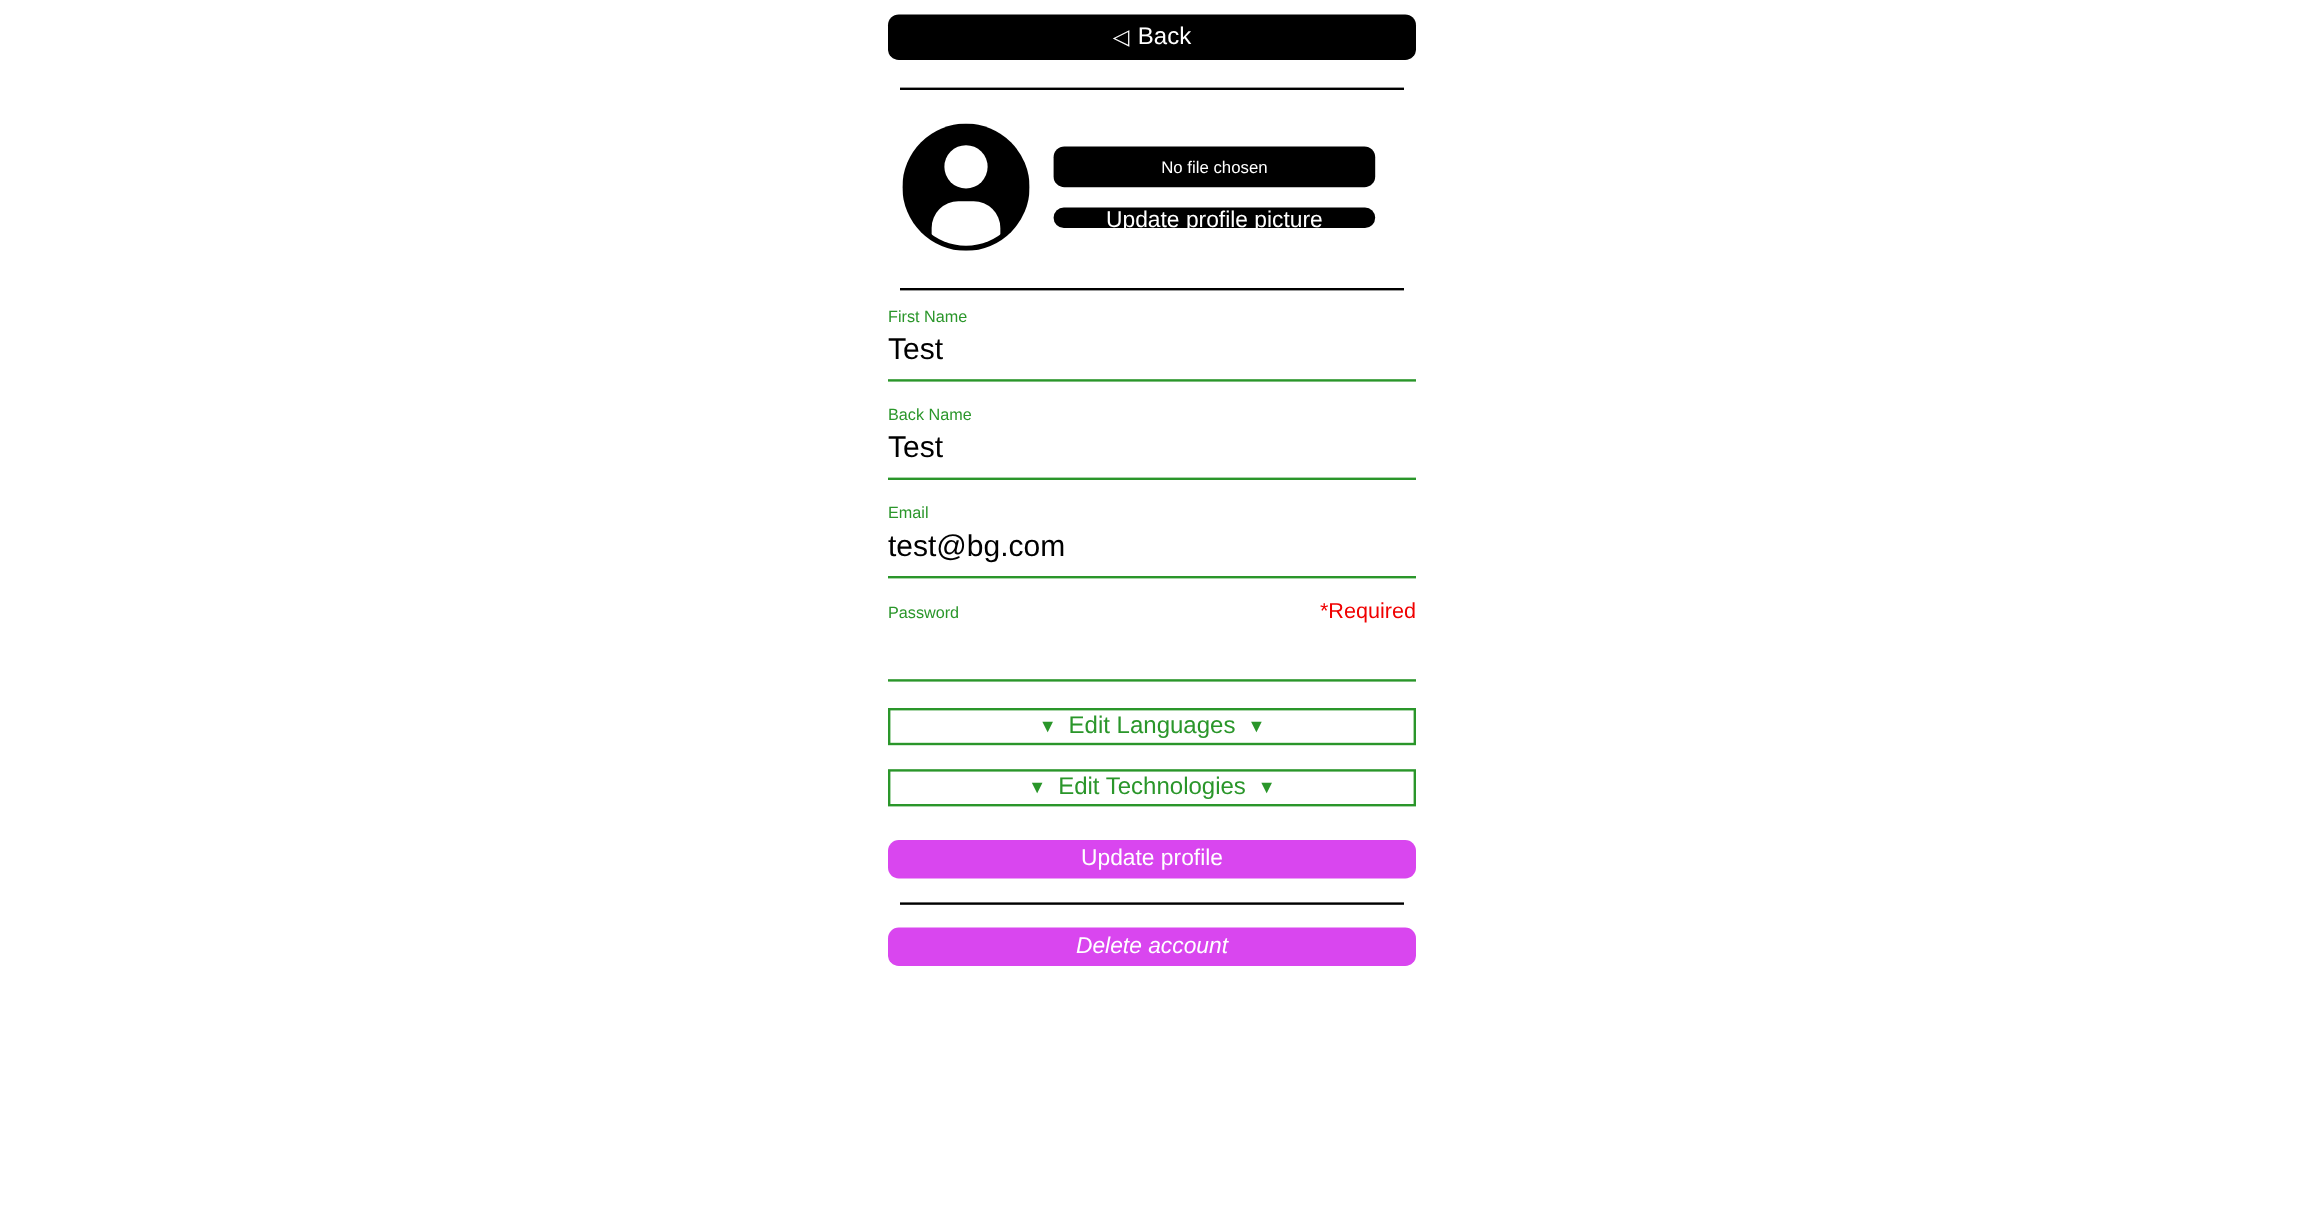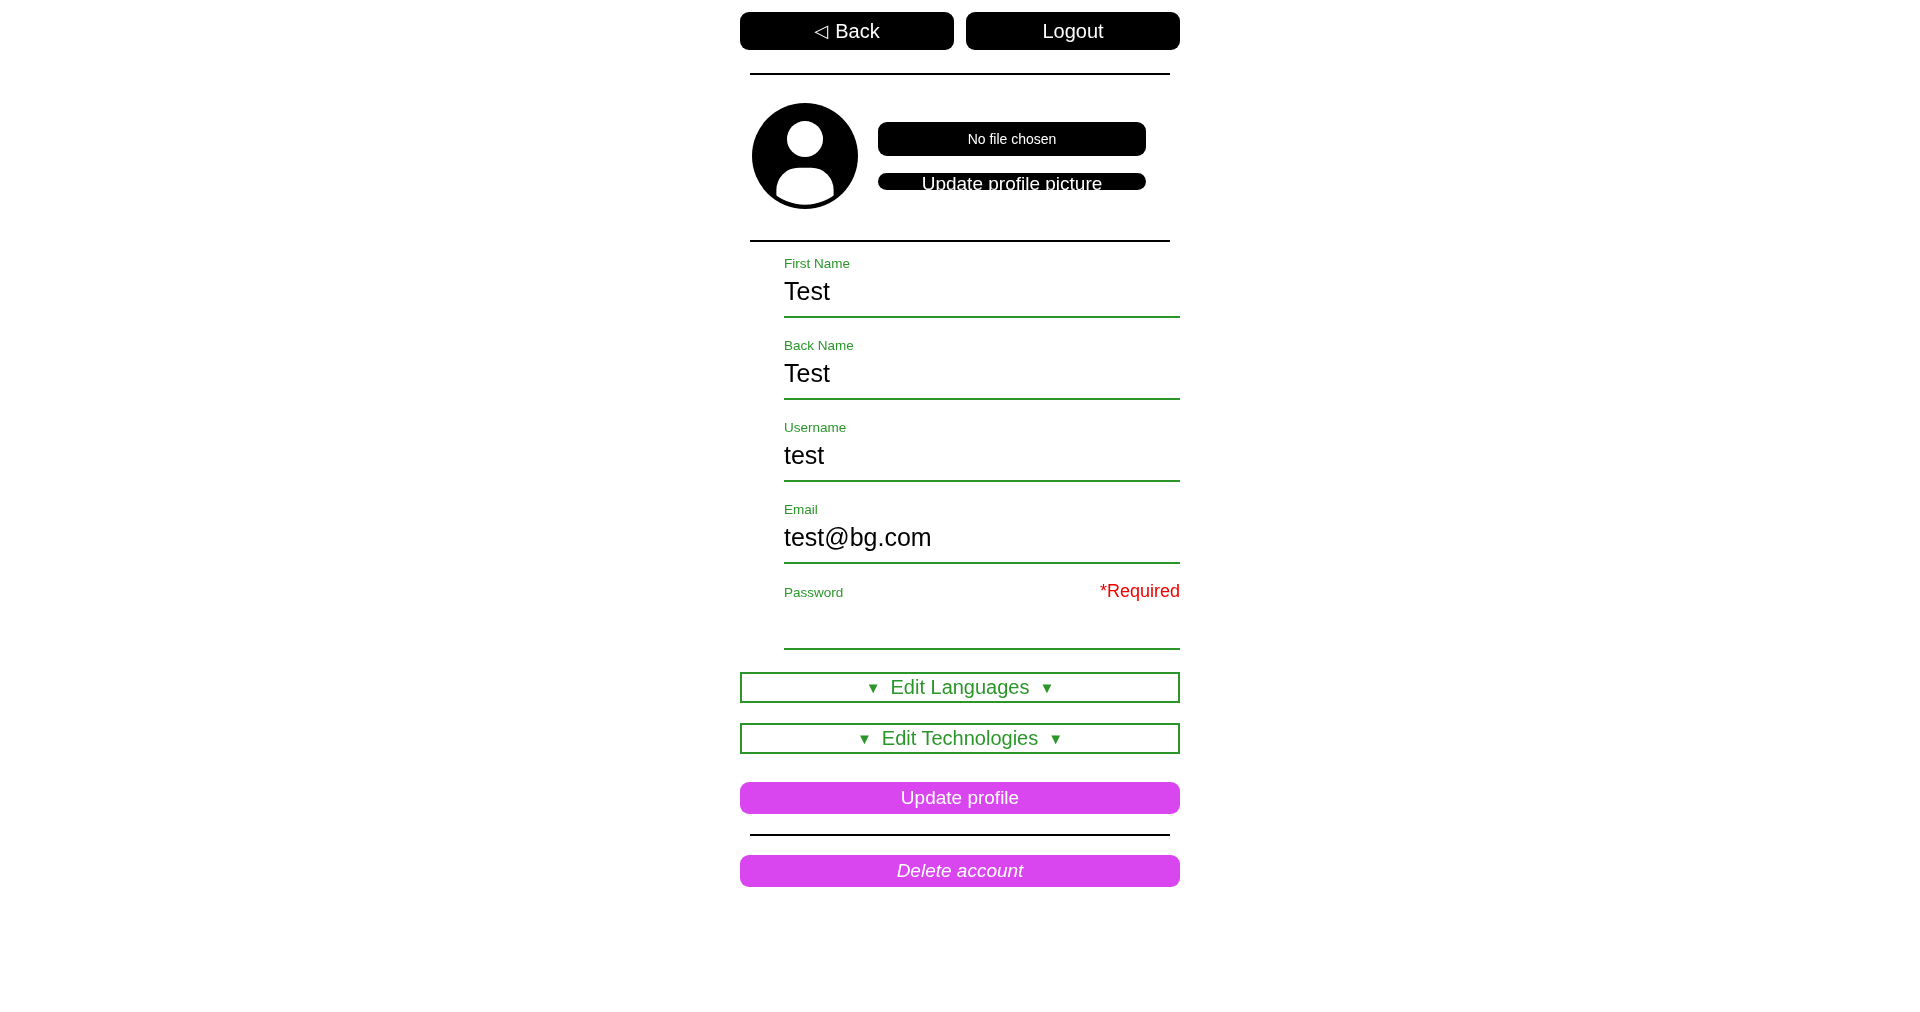--- a/index.html
+++ b/index.html
@@ -68,21 +68,21 @@
     color: #ffffff;
     border: none;
     border-radius: 9px;
     font-size: 19px;
     font-family: inherit;
     cursor: pointer;
   }
   hr.rule-mid { margin-top: 31px; }
   
   .fields { margin-top: 13px; }
-  .field { margin-top: 19px; margin-left: 44px; }
+  .field { margin-top: 19px; }
   .field:first-child { margin-top: 0; }
   .label-row {
     display: flex;
     justify-content: space-between;
     align-items: baseline;
     font-size: 13.5px;
     line-height: 17px;
   }
   .field-label { color: #2a962a; }
   .required-note { color: #f00000; font-size: 18px; }
@@ -135,23 +135,20 @@
 </style>
 </head>
 <body>
 
 <div class="container">
 
   <div class="top-row">
     <button class="btn-black">
       <span class="back-glyph">◁</span>
       <span>Back</span>
-    </button>
-    <button class="btn-black">
-      <span>Logout</span>
     </button>
   </div>
 
   <hr class="rule">
 
   <div class="avatar-row">
     <svg class="avatar" viewBox="0 0 100 100">
       <defs>
         <clipPath id="avclip">
             <circle cx="50" cy="50" r="46"></circle>
@@ -178,26 +175,20 @@
       <input class="field-input" type="text" value="Test" style="">
     </div>
 
     <div class="field">
       <div class="label-row">
         <span class="field-label">Back Name</span>
       </div>
       <input class="field-input" type="text" value="Test" style="">
     </div>
 
-    <div class="field">
-      <div class="label-row">
-        <span class="field-label">Username</span>
-      </div>
-      <input class="field-input" type="text" value="test" style="">
-    </div>
 
     <div class="field">
       <div class="label-row">
         <span class="field-label">Email</span>
       </div>
       <input class="field-input" type="text" value="test@bg.com" style="">
     </div>
 
     <div class="field field-password">
       <div class="label-row">

